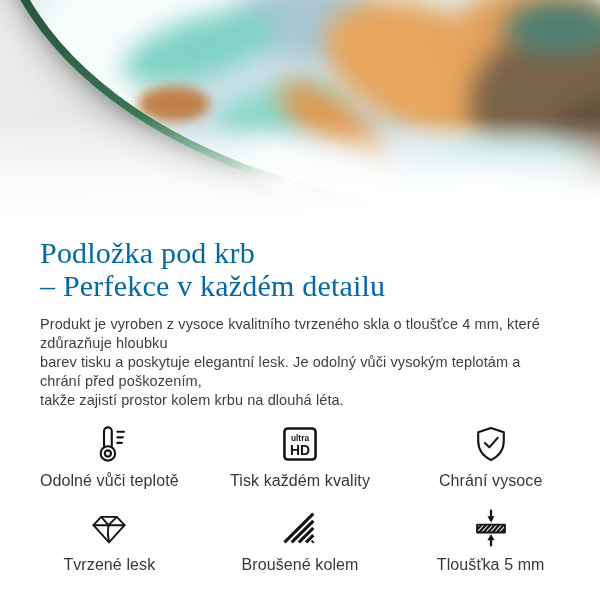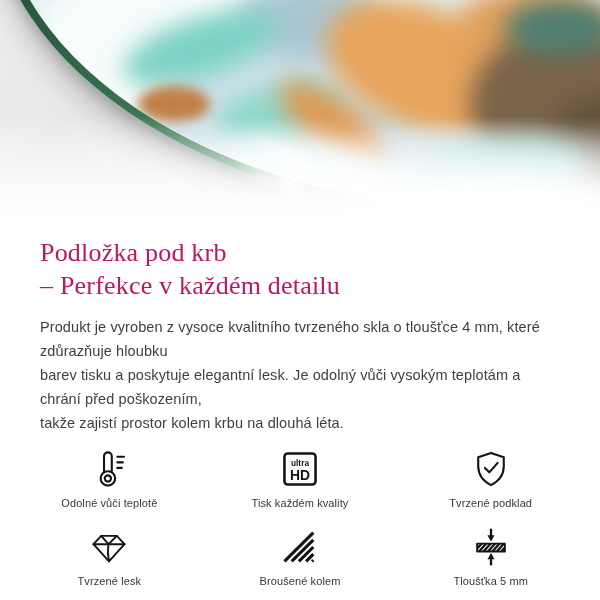--- a/index.html
+++ b/index.html
@@ -38,35 +38,35 @@
   .fade{
     position:absolute;inset:0;pointer-events:none;
     background:
       linear-gradient(180deg,rgba(255,255,255,0) 50%,rgba(255,255,255,.72) 78%,#ffffff 96%),
       radial-gradient(ellipse 430px 170px at 80% 104%,#ffffff 30%,rgba(255,255,255,0) 72%);
   }
   
   .title{
     margin:4px 40px 0 40px;
     font-family:"Liberation Serif","DejaVu Serif",serif;
-    font-size:26px;line-height:33px;font-weight:400;color:#be185d;
+    font-size:30px;line-height:33px;font-weight:400;color:#0369a1;
     letter-spacing:.2px;white-space:pre-line;
   }
   .desc{
-    margin:13px 38px 0 40px;font-size:14.5px;line-height:24px;color:#3f3f3f;
+    margin:13px 38px 0 40px;font-size:14.5px;line-height:19px;color:#3f3f3f;
     letter-spacing:.1px;white-space:pre-line;
   }
   
   .features{
     display:grid;grid-template-columns:repeat(3,1fr);
     padding:0 14px;margin-top:14px;row-gap:18px;
   }
   .feature{display:flex;flex-direction:column;align-items:center;}
   .feature .icon{height:40px;display:flex;align-items:center;justify-content:center;}
-  .feature .label{margin-top:8px;font-size:11px;color:#383838;letter-spacing:.1px;}
+  .feature .label{margin-top:8px;font-size:16px;color:#383838;letter-spacing:.1px;}
   svg .s{stroke:#141414;fill:none;stroke-width:1.9;stroke-linecap:round;stroke-linejoin:round;}
   svg .f{fill:#141414;stroke:none;}
   svg .badge-txt{fill:#141414;font-family:"Liberation Sans",sans-serif;font-weight:700;text-anchor:middle;}
 </style>
 </head>
 <body>
 
 <div class="hero">
   <div class="disc-shadow"></div>
   <div class="disc-edge"></div>
@@ -131,21 +131,21 @@
     <div class="label">Tisk každém kvality</div>
   </div>
 
   <div class="feature">
     <div class="icon">
       <svg width="40" height="40" viewBox="0 0 36 36">
         <path class="s" d="M18 3.5 L29.5 7.5 V15.5 C29.5 23.5 24.8 29 18 32.5 C11.2 29 6.5 23.5 6.5 15.5 V7.5 Z"></path>
         <path class="s" d="M12.5 17 L16.5 21 L24 12.5"></path>
       </svg>
     </div>
-    <div class="label">Tvrzené podklad</div>
+    <div class="label">Chrání vysoce</div>
   </div>
 
   <div class="feature">
     <div class="icon">
       <svg width="40" height="40" viewBox="0 0 36 36">
         <path class="s" style="stroke-width:1.7" d="M11 8 L25 8 L32 15.5 L18 31 L4 15.5 Z"></path>
         <path class="s" style="stroke-width:1.7" d="M4 15.5 H32"></path>
         <path class="s" style="stroke-width:1.7" d="M11 8 L17.5 15.5 L25 8"></path>
         <path class="s" style="stroke-width:1.7" d="M17.5 15.5 C16.6 21 16.9 26 17.9 30.2"></path>
       </svg>

